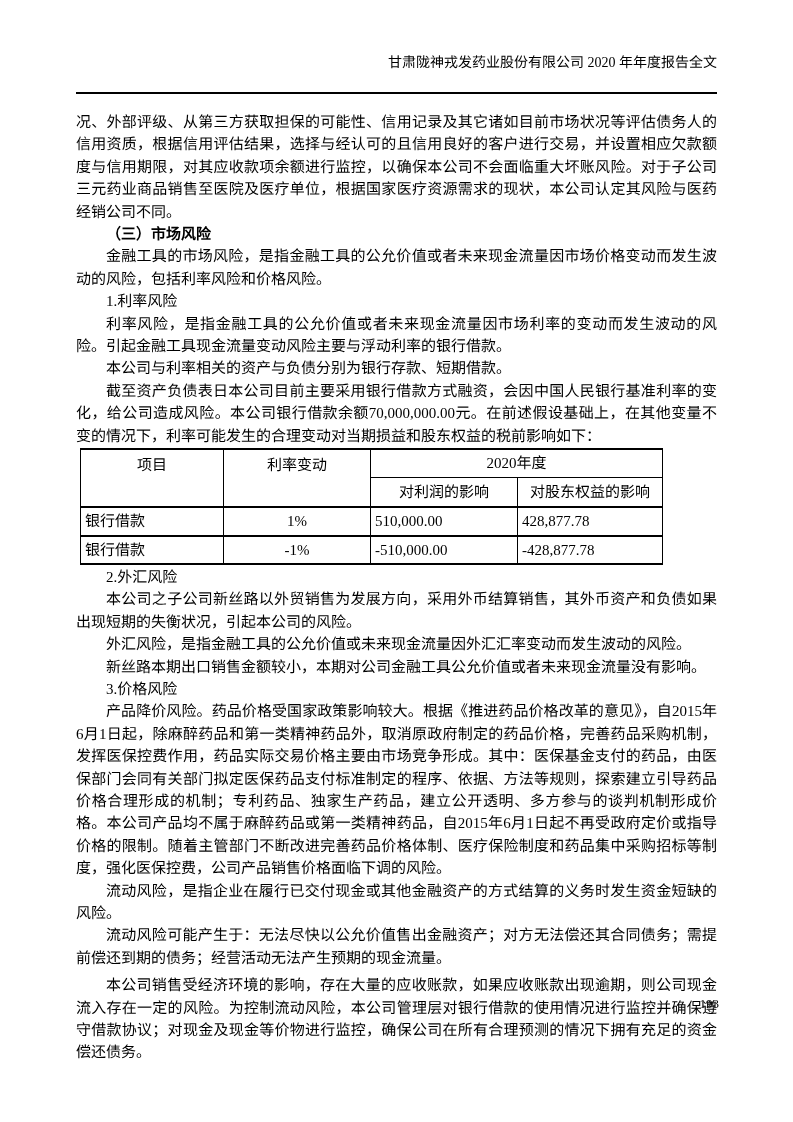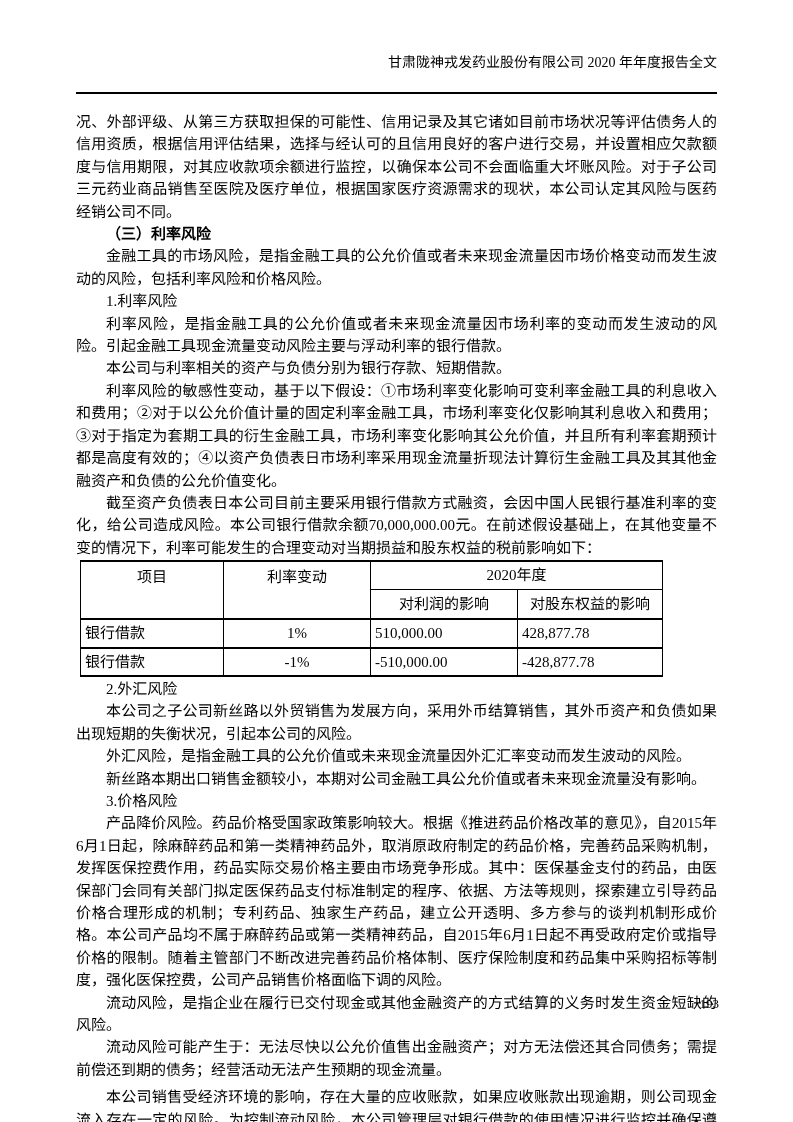--- a/index.html
+++ b/index.html
@@ -110,31 +110,30 @@
 <body>
 
 <div class="page">
 
   <div class="doc-header">甘肃陇神戎发药业股份有限公司 2020 年年度报告全文</div>
 
   <div class="content">
 
     <p class="no-indent first-para">况、外部评级、从第三方获取担保的可能性、信用记录及其它诸如目前市场状况等评估债务人的信用资质，根据信用评估结果，选择与经认可的且信用良好的客户进行交易，并设置相应欠款额度与信用期限，对其应收款项余额进行监控，以确保本公司不会面临重大坏账风险。对于子公司三元药业商品销售至医院及医疗单位，根据国家医疗资源需求的现状，本公司认定其风险与医药经销公司不同。</p>
 
-    <p class="heading">（三）利率风险</p>
+    <p class="heading">（三）市场风险</p>
 
     <p>金融工具的市场风险，是指金融工具的公允价值或者未来现金流量因市场价格变动而发生波动的风险，包括利率风险和价格风险。</p>
 
     <p>1.利率风险</p>
 
     <p>利率风险，是指金融工具的公允价值或者未来现金流量因市场利率的变动而发生波动的风险。引起金融工具现金流量变动风险主要与浮动利率的银行借款。</p>
 
     <p>本公司与利率相关的资产与负债分别为银行存款、短期借款。</p>
 
-    <p>利率风险的敏感性变动，基于以下假设：①市场利率变化影响可变利率金融工具的利息收入和费用；②对于以公允价值计量的固定利率金融工具，市场利率变化仅影响其利息收入和费用；③对于指定为套期工具的衍生金融工具，市场利率变化影响其公允价值，并且所有利率套期预计都是高度有效的；④以资产负债表日市场利率采用现金流量折现法计算衍生金融工具及其其他金融资产和负债的公允价值变化。</p>
 
     <p>截至资产负债表日本公司目前主要采用银行借款方式融资，会因中国人民银行基准利率的变化，给公司造成风险。本公司银行借款余额70,000,000.00元。在前述假设基础上，在其他变量不变的情况下，利率可能发生的合理变动对当期损益和股东权益的税前影响如下：</p>
 
     <table class="risk-table">
       <colgroup>
         <col style="width:143px">
         <col style="width:147px">
         <col style="width:147px">
         <col style="width:145px">
       </colgroup>

